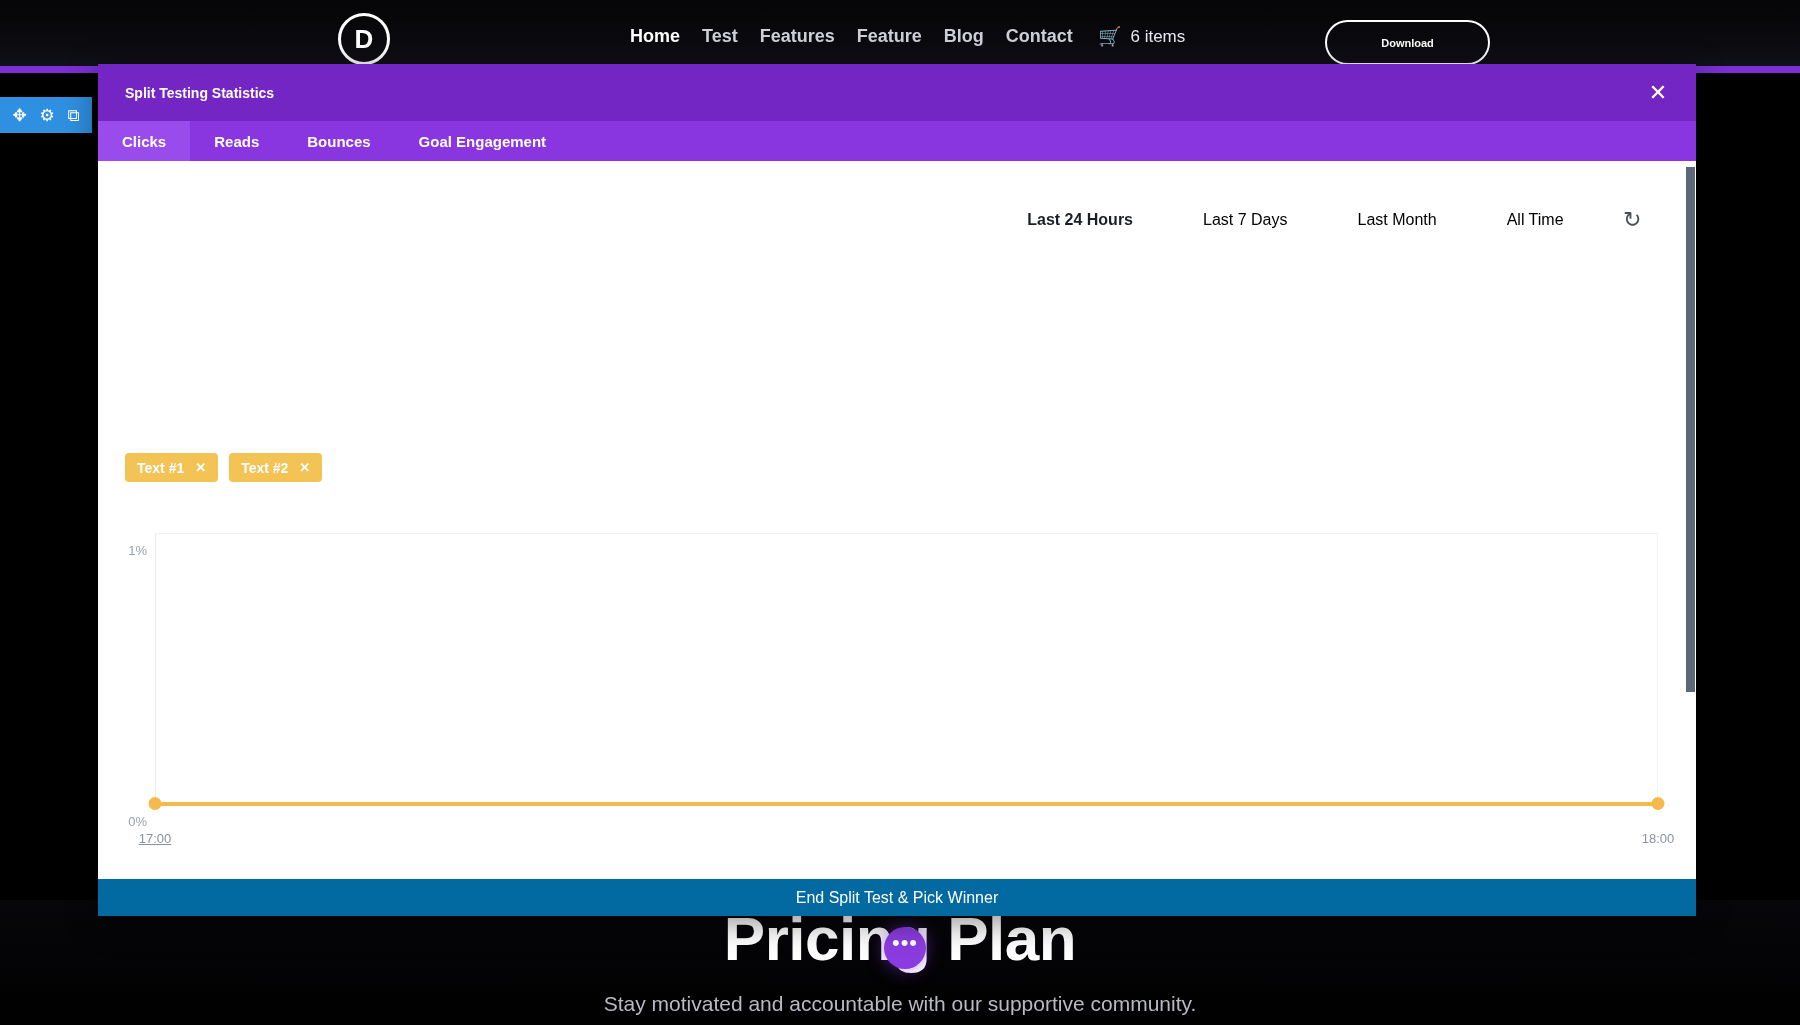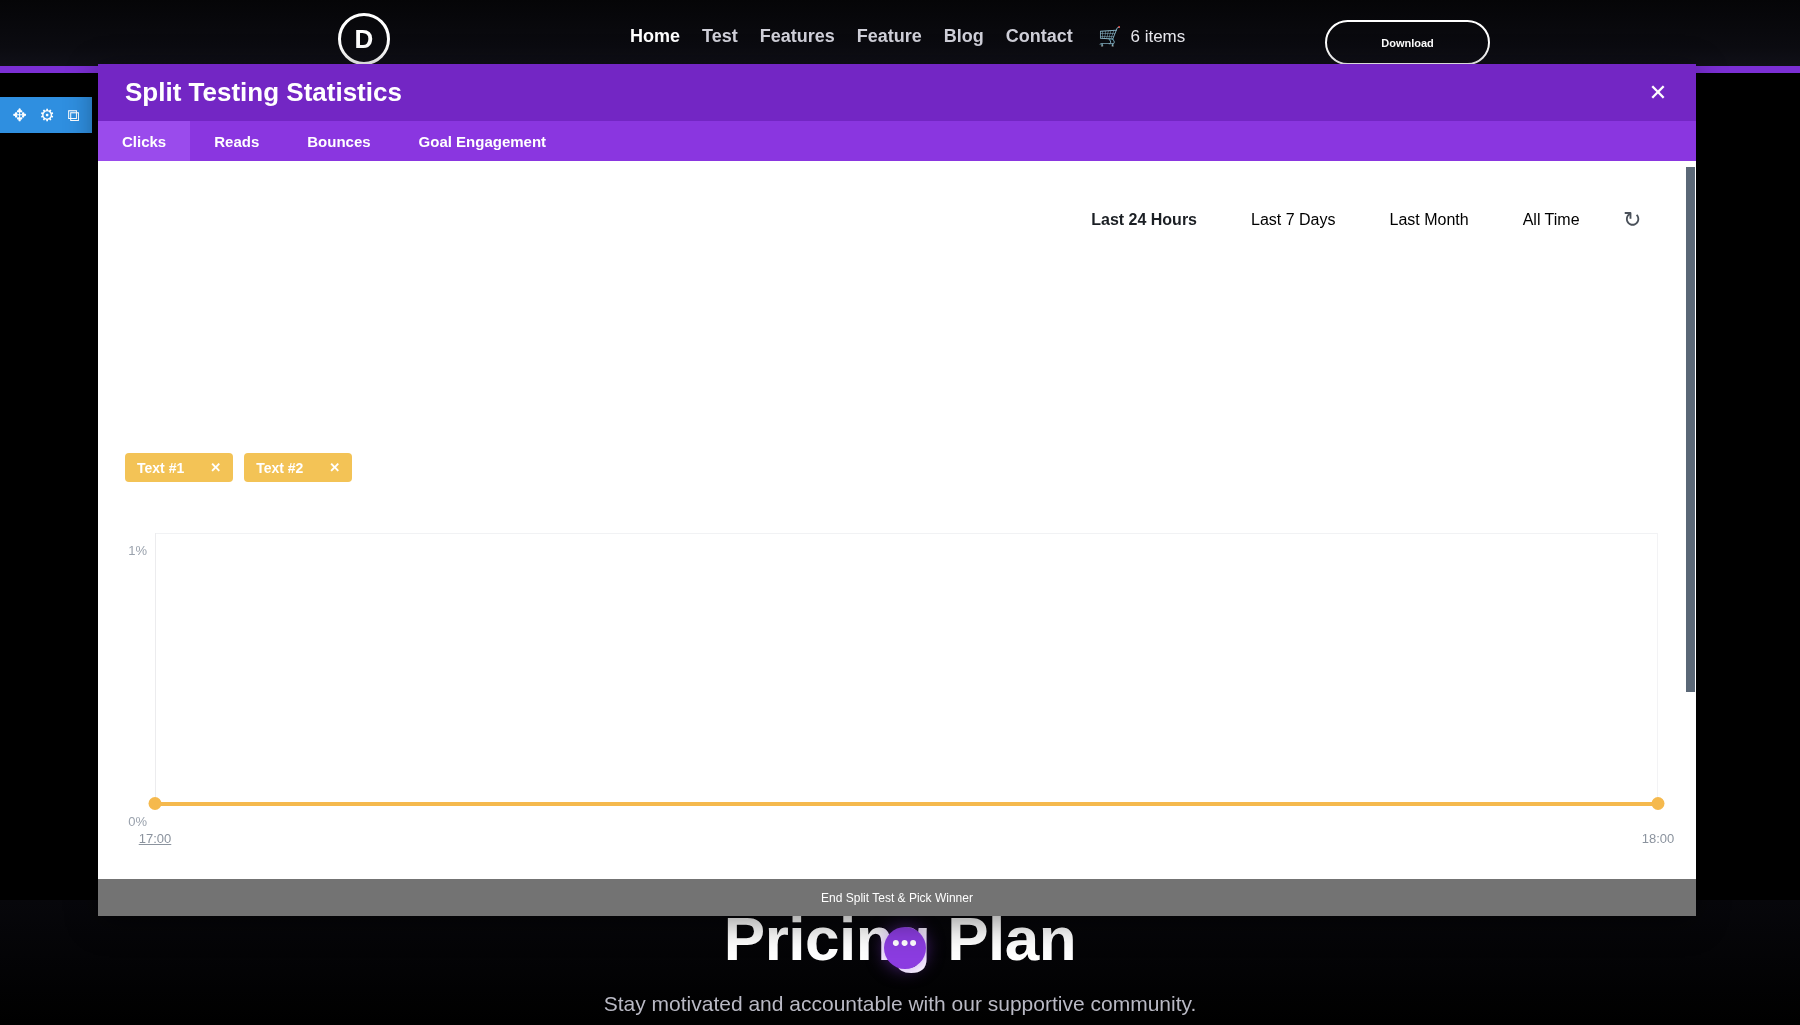--- a/index.html
+++ b/index.html
@@ -185,21 +185,21 @@
   .modal-titlebar {
     height: 57px;
     background: #7326c4;
     display: flex;
     align-items: center;
     position: relative;
     flex: 0 0 auto;
   }
   .modal-title {
     color: #ffffff;
-    font-size: 26px;
+    font-size: 14px;
     font-weight: bold;
     margin-left: 27px;
   }
   .modal-close {
     position: absolute;
     right: 25px;
     top: 50%;
     transform: translateY(-50%);
     width: 26px;
     height: 26px;
@@ -258,21 +258,21 @@
     cursor: pointer;
   }
 
   
   .range-row {
     position: absolute;
     right: 55px;
     top: 48px;
     display: flex;
     align-items: center;
-    gap: 0;
+    gap: 16px;
   }
   .range-item {
     font-size: 16px;
     color: #000000;
     padding: 0 27px;
     cursor: pointer;
     white-space: nowrap;
   }
   .range-item.active { color: #1b1f24; font-weight: bold; }
   .refresh-icon {
@@ -295,21 +295,21 @@
   .chip {
     background: #f3c356;
     color: #ffffff;
     font-size: 14px;
     font-weight: bold;
     border-radius: 4px;
     height: 29px;
     display: flex;
     align-items: center;
     padding: 4px 12px;
-    gap: 26px;
+    gap: 11px;
     cursor: pointer;
   }
   .chip .chip-x {
     font-size: 13px;
     font-weight: bold;
     cursor: pointer;
     line-height: 1;
   }
 
   
@@ -414,23 +414,23 @@
   .col-subject { width: 227px; }
   .col-impressions { width: 227px; }
   .col-clicks { width: 115px; }
   .col-ctr { width: 200px; }
 
   
   .modal-footer {
     position: absolute;
     left: 0; right: 0; bottom: 0;
     height: 37px;
-    background: #737373;
-    color: #ffffff;
-    font-size: 12px;
+    background: #0369a1;
+    color: #ffffff;
+    font-size: 16px;
     display: flex;
     align-items: center;
     justify-content: center;
     cursor: pointer;
     z-index: 6;
   }
 </style>
 </head>
 <body>
 

